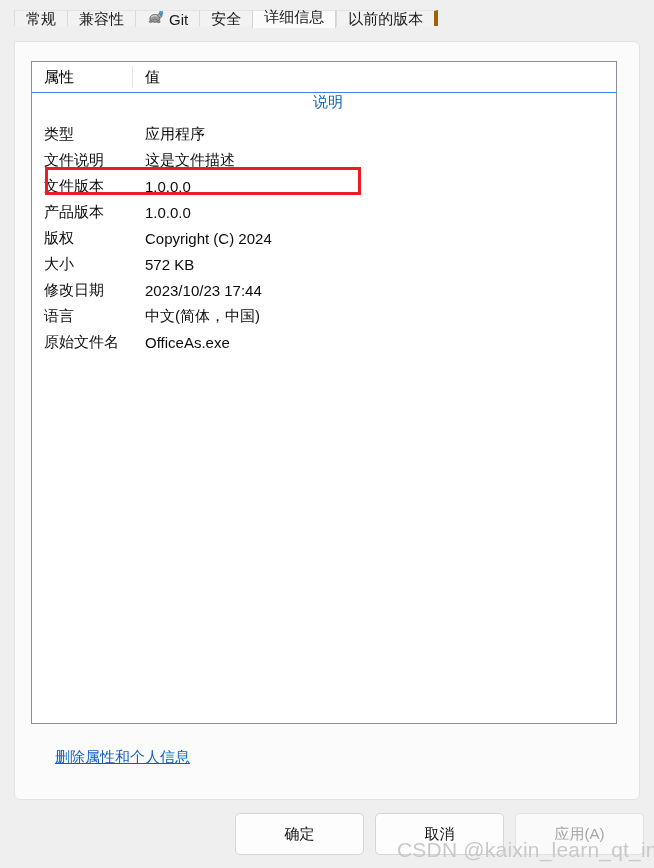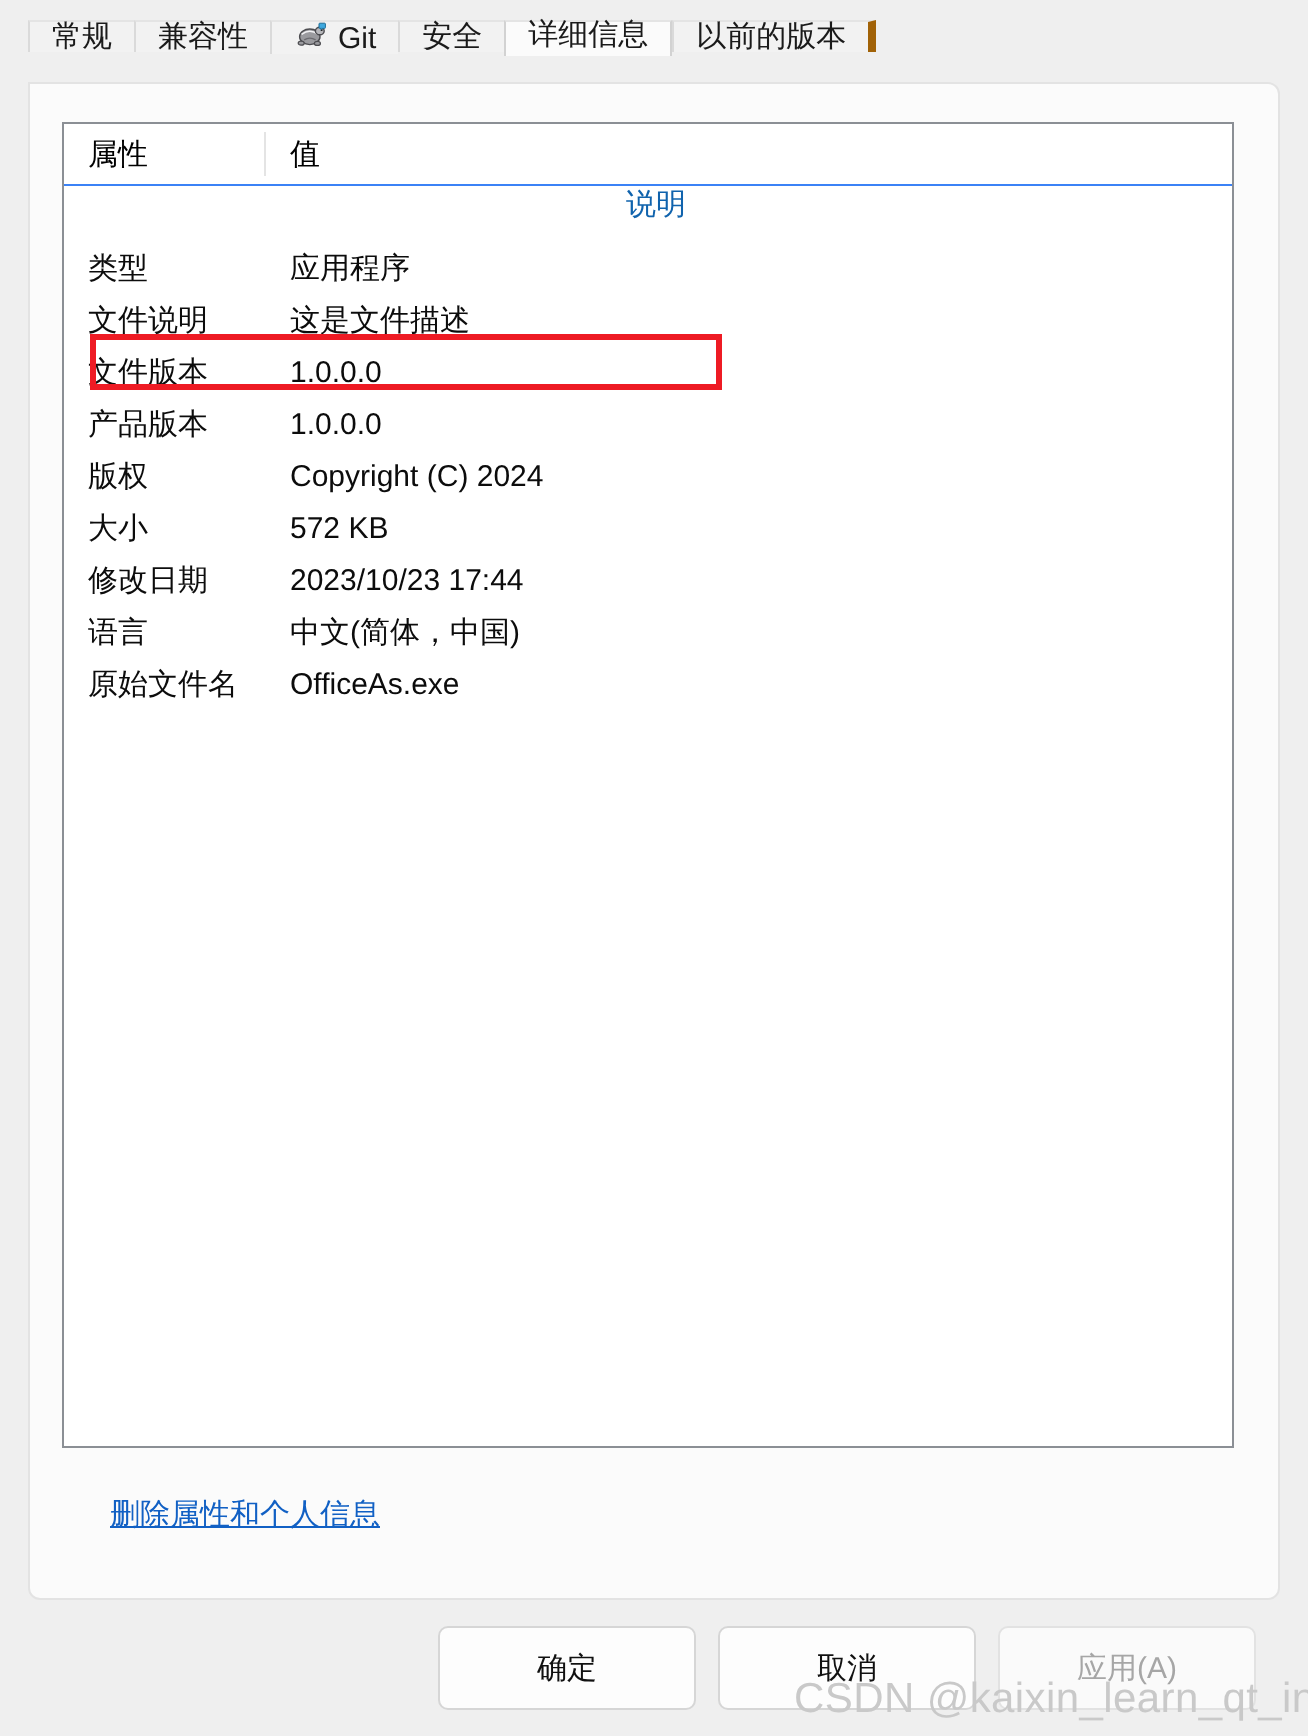--- a/index.html
+++ b/index.html
@@ -201,21 +201,21 @@
   
   #buttonbar {
     position: absolute;
     left: 0;
     top: 813px;
     width: 654px;
     height: 42px;
     display: flex;
     justify-content: flex-end;
     gap: 11px;
-    padding-right: 26px;
+    padding-right: 10px;
     box-sizing: border-box;
   }
   .btn {
     width: 129px;
     height: 42px;
     border: 1px solid #d6d6d6;
     border-radius: 5px;
     background: #fdfdfd;
     font-size: 15px;
     color: #111111;

